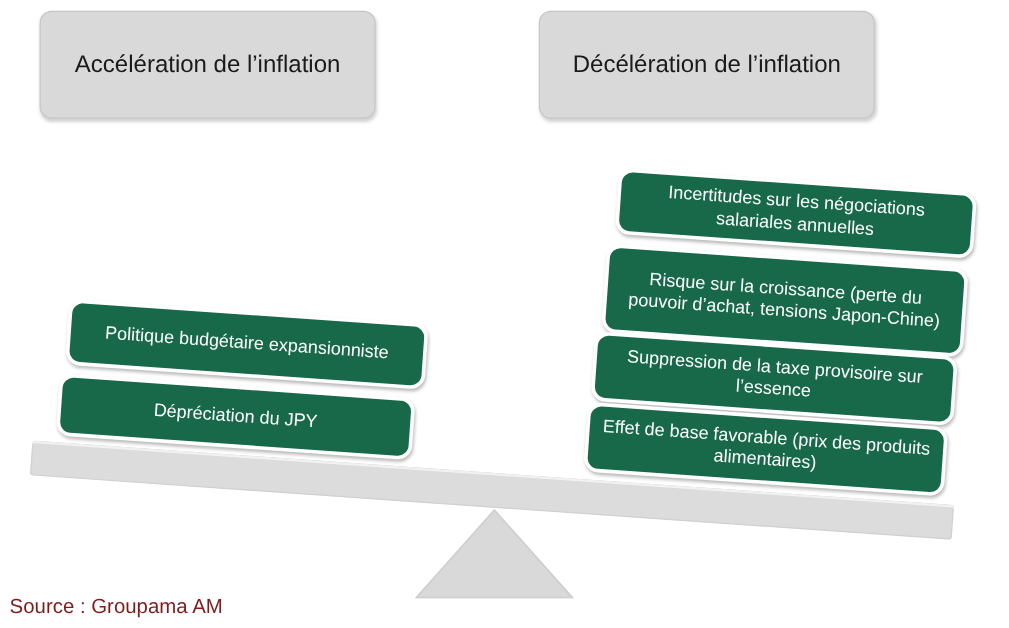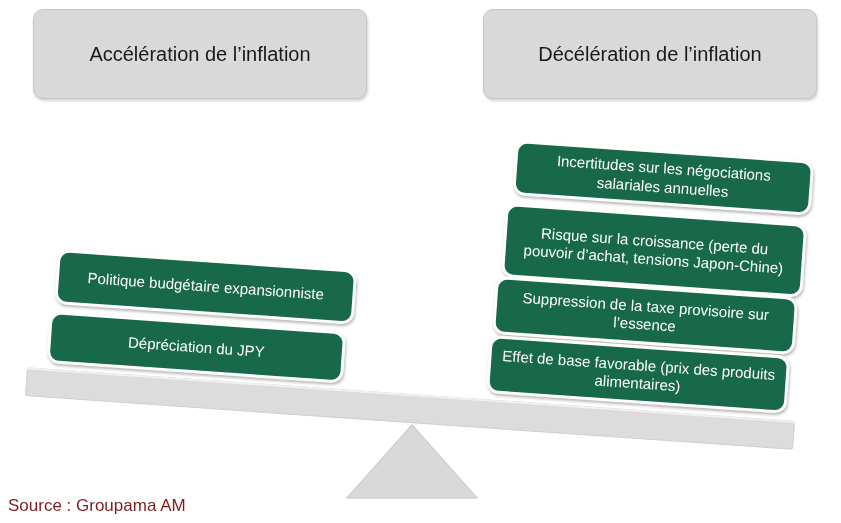--- a/index.html
+++ b/index.html
@@ -8,40 +8,40 @@
     width: 841px;
     height: 523px;
     background: #ffffff;
     overflow: hidden;
     font-family: "Liberation Sans", sans-serif;
   }
 
   
   .header-box {
     position: absolute;
-    width: 334px;
+    width: 280px;
     height: 90px;
     background: #D9D9D9;
     border: 1px solid #C6C6C6;
     border-radius: 10px;
     box-shadow: 1px 2px 3px rgba(0,0,0,0.18);
     display: flex;
     align-items: center;
     justify-content: center;
     box-sizing: border-box;
   }
   .header-box .htext {
     width: 230px;
     text-align: center;
     font-size: 20px;
     line-height: 1.35;
     color: #1A1A1A;
   }
   .header-left  { left: 33px;  top: 9px; }
-  .header-right { left: 483px; top: 9px; }
+  .header-right { left: 449px; top: 9px; }
 
   
   .gbox {
     position: absolute;
     background: #17694A;
     border: 3px solid #FFFFFF;
     border-radius: 12px;
     box-sizing: border-box;
     color: #FFFFFF;
     display: flex;

